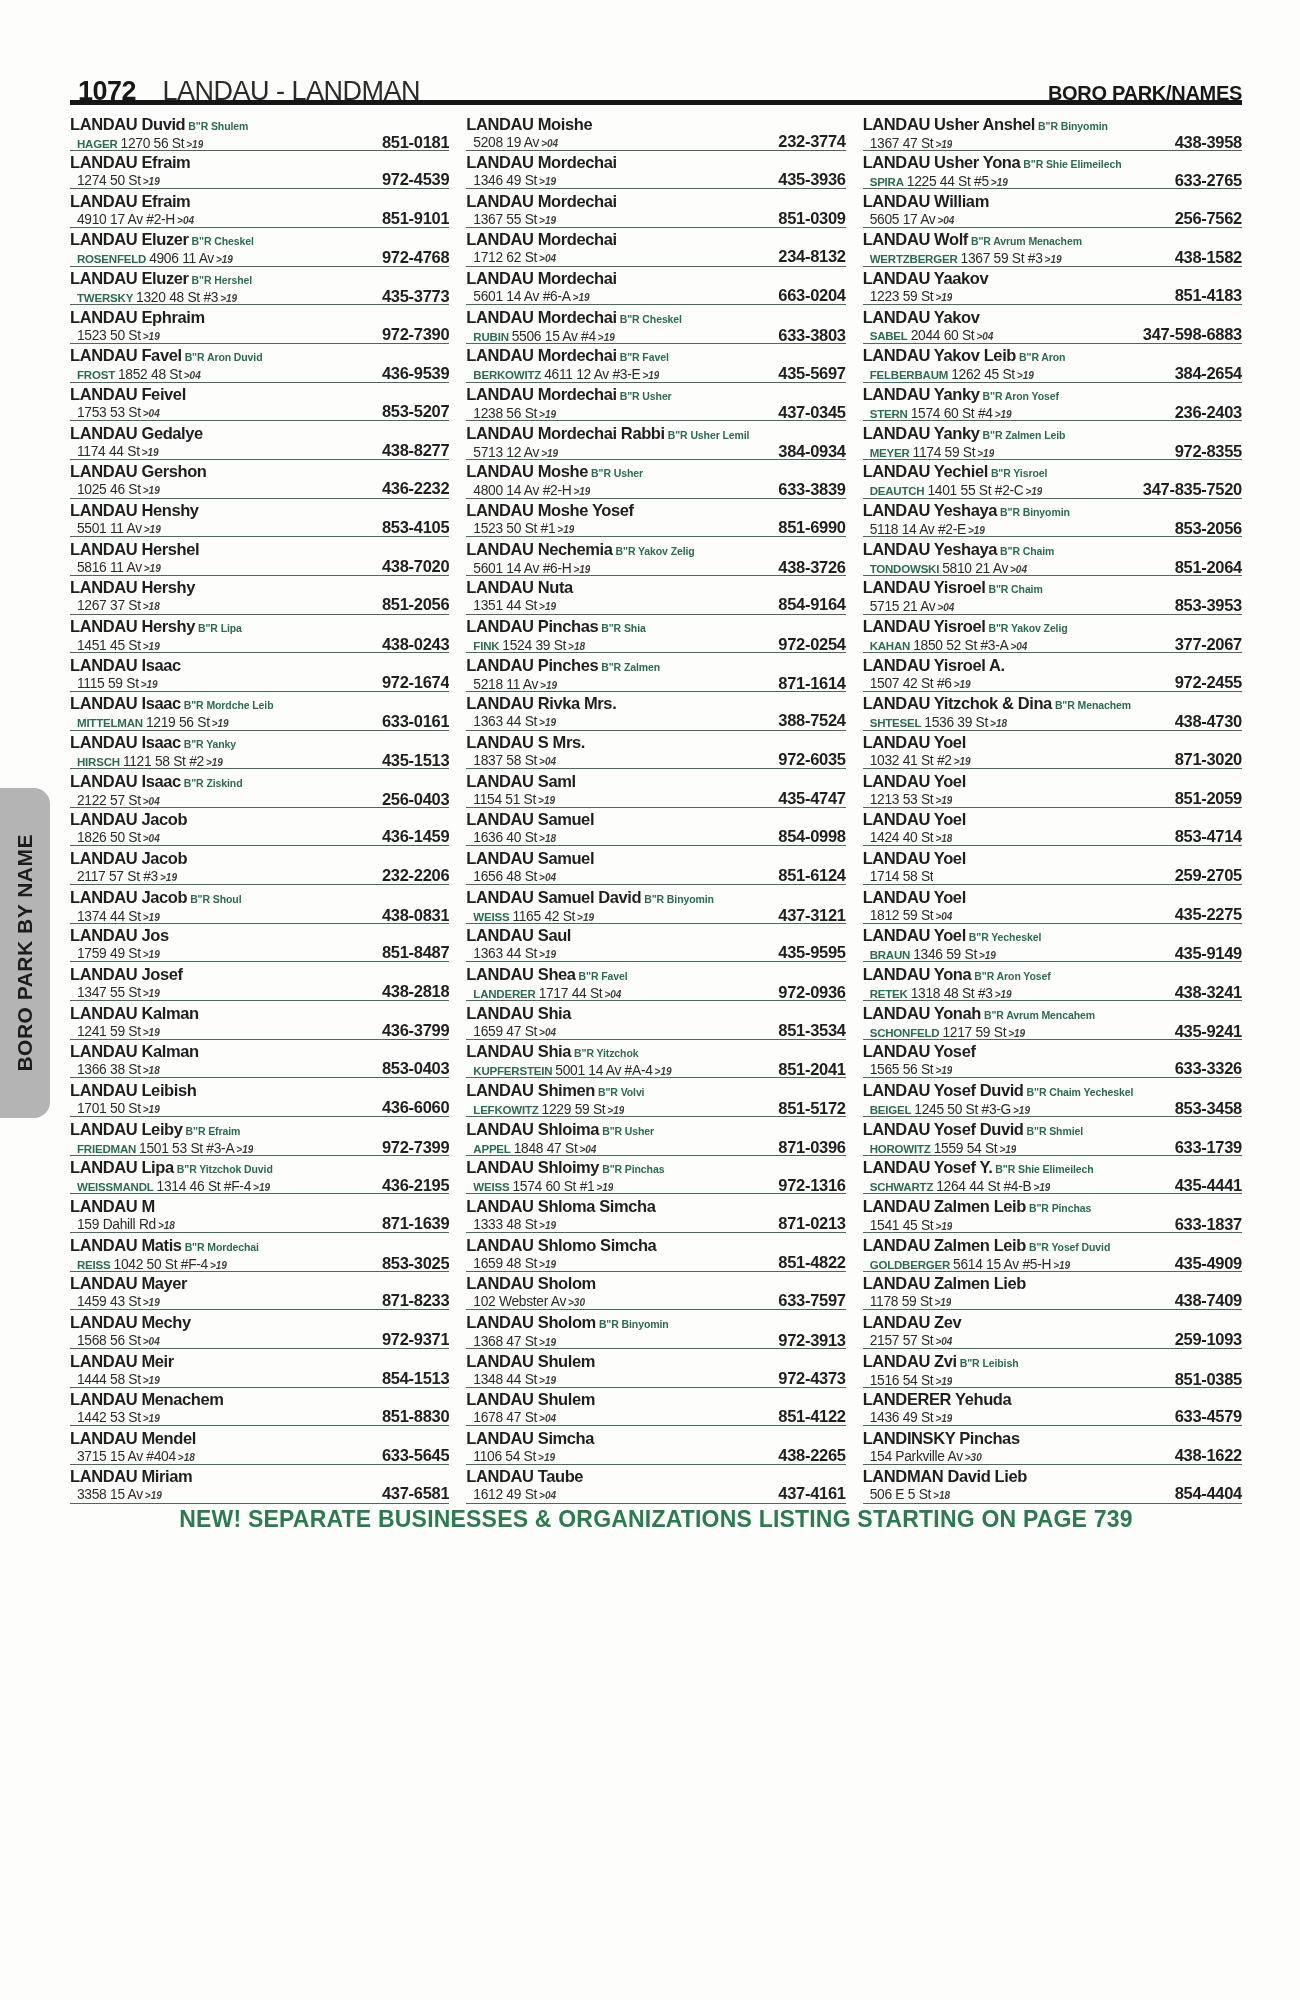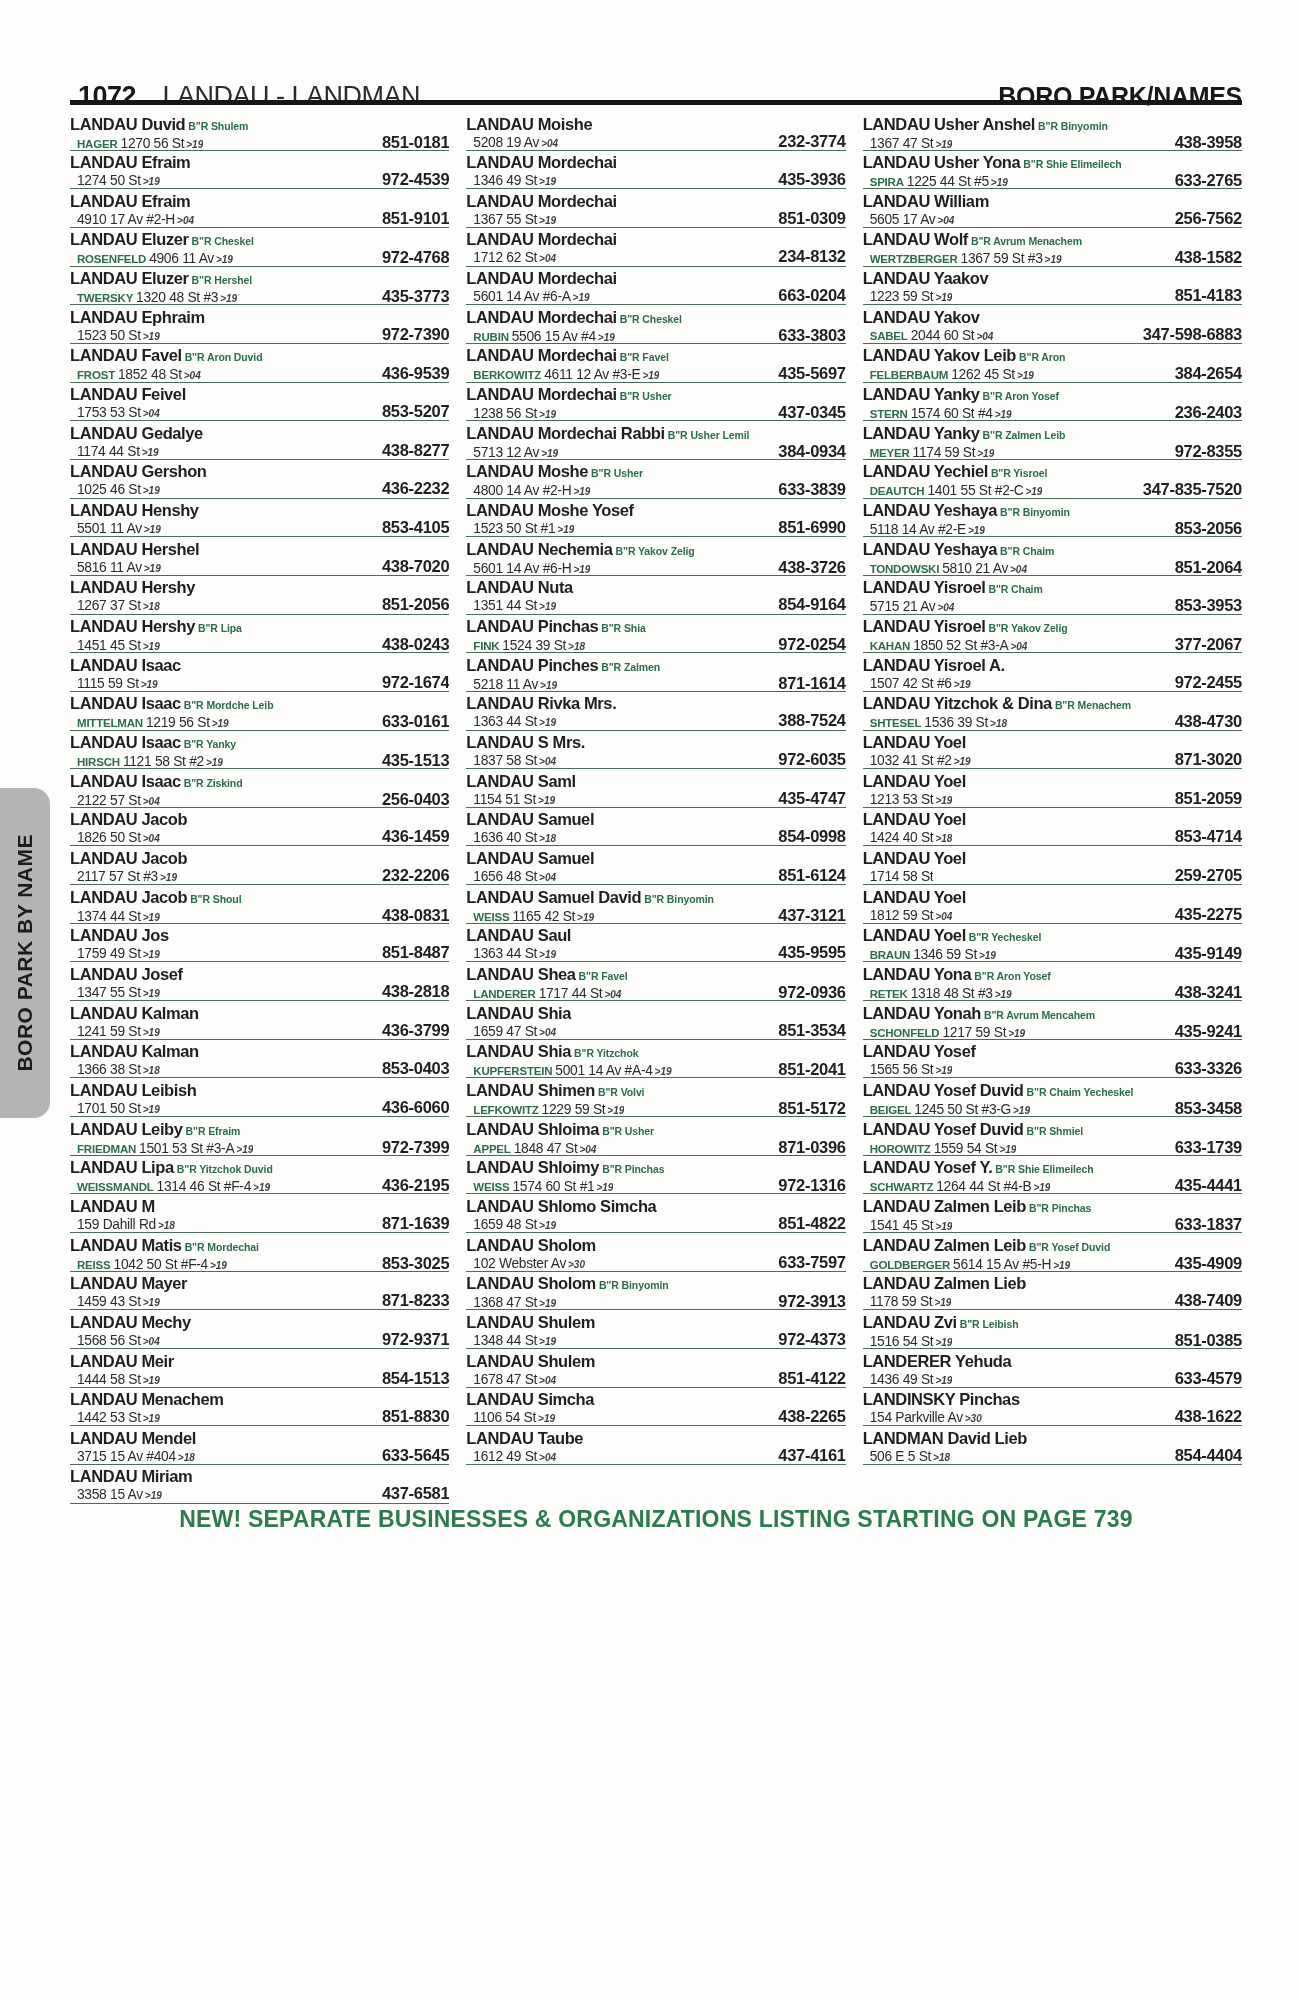--- a/index.html
+++ b/index.html
@@ -3,21 +3,21 @@
 <meta charset="utf-8">
 <style>
   html, body { margin: 0; padding: 0; background: #ffffff; }
   body { width: 1300px; height: 2000px; font-family: "Liberation Sans", sans-serif; }
   .page { position: relative; width: 1300px; height: 2000px; background: #fdfdfc; overflow: hidden; }
 
   
   .header { position: absolute; left: 78px; right: 58px; top: 62px; display: flex; justify-content: space-between; align-items: baseline; }
   .page-number { font-size: 27px; font-weight: 700; color: #181818; letter-spacing: -0.5px; }
   .name-range { font-size: 27px; font-weight: 400; color: #2b2b2b; margin-left: 22px; letter-spacing: -0.5px; }
-  .section-title { font-size: 25px; font-weight: 700; color: #181818; letter-spacing: -0.3px; margin-top: 20px; }
+  .section-title { font-size: 20px; font-weight: 700; color: #181818; letter-spacing: -0.3px; margin-top: 20px; }
   .header-rule { position: absolute; left: 70px; right: 58px; top: 100px; height: 5px; background: #161616; }
 
   
   .columns { position: absolute; left: 70px; right: 58px; top: 112px; height: 1392px; display: flex; gap: 17px; }
   .col { flex: 1 1 0; min-width: 0; }
   .entry { height: 38.66px; box-sizing: border-box; padding-top: 2.5px; border-bottom: 1px solid var(--divider, #4d685c); overflow: hidden; }
   .l1 { line-height: 18px; white-space: nowrap; overflow: hidden; }
   .nm { font-size: 16.5px; font-weight: 700; color: var(--text, #1f1f1f); letter-spacing: -0.4px; }
   .sfx { font-size: 10.5px; font-weight: 700; color: var(--green, #2e6a50); margin-left: 3px; letter-spacing: -0.1px; }
   .l2 { display: flex; justify-content: space-between; align-items: baseline; line-height: 15px; padding-left: 7px; }
@@ -498,20 +498,27 @@
           </div>
         </div>
         <div class="entry">
           <div class="l1"><span class="nm">LANDAU Shloimy</span><span class="sfx">B"R Pinchas</span></div>
           <div class="l2">
             <span class="addr-wrap"><span class="surname">WEISS</span><span class="address">1574 60 St #1</span><span class="zone">&gt;19</span></span>
             <span class="phone">972-1316</span>
           </div>
         </div>
         <div class="entry">
+          <div class="l1"><span class="nm">LANDAU Shloma Simcha</span></div>
+          <div class="l2">
+            <span class="addr-wrap"><span class="address">1333 48 St</span><span class="zone">&gt;19</span></span>
+            <span class="phone">871-0213</span>
+          </div>
+        </div>
+        <div class="entry">
           <div class="l1"><span class="nm">LANDAU Shlomo Simcha</span></div>
           <div class="l2">
             <span class="addr-wrap"><span class="address">1659 48 St</span><span class="zone">&gt;19</span></span>
             <span class="phone">851-4822</span>
           </div>
         </div>
         <div class="entry">
           <div class="l1"><span class="nm">LANDAU Sholom</span></div>
           <div class="l2">
             <span class="addr-wrap"><span class="address">102 Webster Av</span><span class="zone">&gt;30</span></span>
@@ -766,20 +773,27 @@
           </div>
         </div>
         <div class="entry">
           <div class="l1"><span class="nm">LANDAU Zalmen Lieb</span></div>
           <div class="l2">
             <span class="addr-wrap"><span class="address">1178 59 St</span><span class="zone">&gt;19</span></span>
             <span class="phone">438-7409</span>
           </div>
         </div>
         <div class="entry">
+          <div class="l1"><span class="nm">LANDAU Zev</span></div>
+          <div class="l2">
+            <span class="addr-wrap"><span class="address">2157 57 St</span><span class="zone">&gt;04</span></span>
+            <span class="phone">259-1093</span>
+          </div>
+        </div>
+        <div class="entry">
           <div class="l1"><span class="nm">LANDAU Zvi</span><span class="sfx">B"R Leibish</span></div>
           <div class="l2">
             <span class="addr-wrap"><span class="address">1516 54 St</span><span class="zone">&gt;19</span></span>
             <span class="phone">851-0385</span>
           </div>
         </div>
         <div class="entry">
           <div class="l1"><span class="nm">LANDERER Yehuda</span></div>
           <div class="l2">
             <span class="addr-wrap"><span class="address">1436 49 St</span><span class="zone">&gt;19</span></span>

